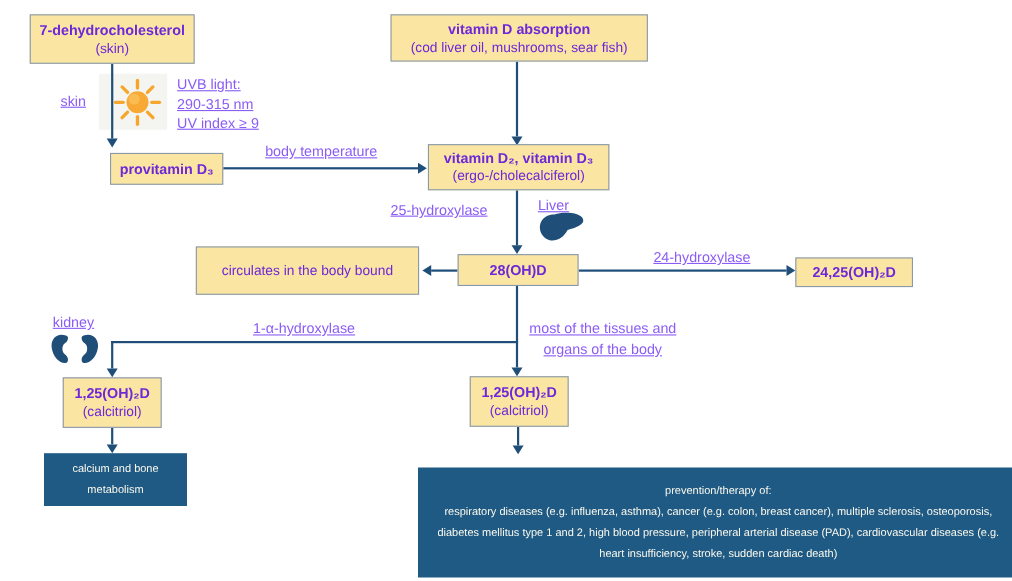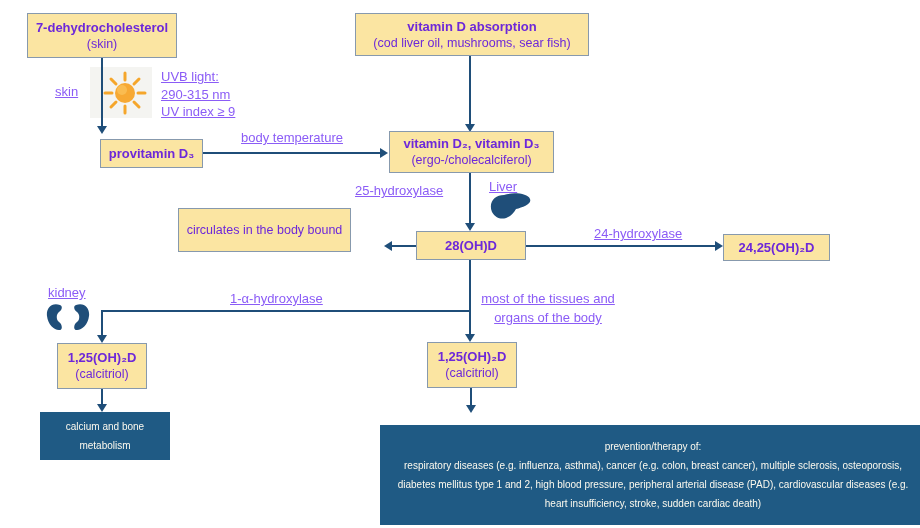--- a/index.html
+++ b/index.html
@@ -109,21 +109,21 @@
 
   <div class="ybox" style="left:55px;top:139px;width:103px;height:29px;margin-left:45px;">
     <div class="t">provitamin D₃</div>
   </div>
 
   <div class="ybox" style="left:389px;top:131px;width:165px;height:42px;">
     <div class="t">vitamin D₂, vitamin D₃</div>
     <div class="s">(ergo-/cholecalciferol)</div>
   </div>
 
-  <div class="ybox" style="left:178px;top:208px;width:173px;height:44px;font-size:12.5px;">
+  <div class="ybox" style="left:178px;top:224px;width:203px;height:44px;font-size:12.5px;">
     <div class="s">circulates in the body bound</div>
   </div>
 
   <div class="ybox" style="left:416px;top:231px;width:110px;height:29px;">
     <div class="t">28(OH)D</div>
   </div>
 
   <div class="ybox" style="left:723px;top:234px;width:107px;height:27px;text-align:right;">
     <div class="t">24,25(OH)₂D</div>
   </div>

